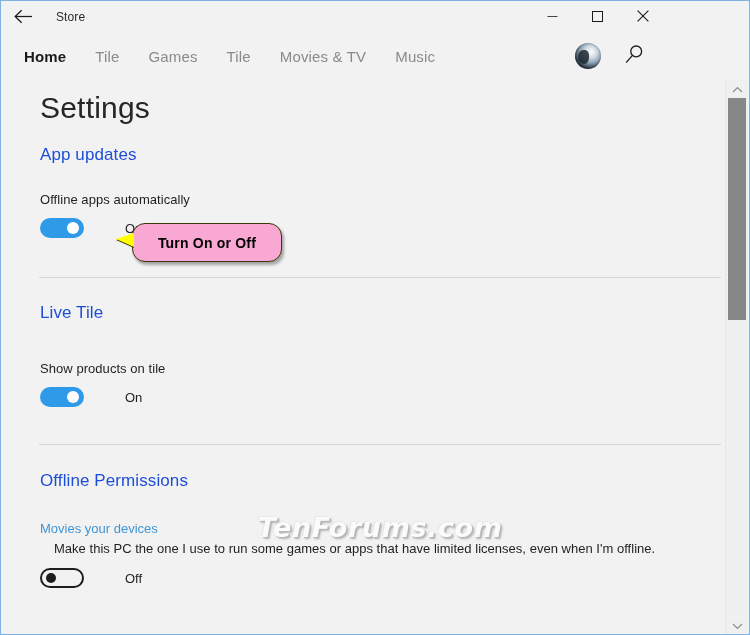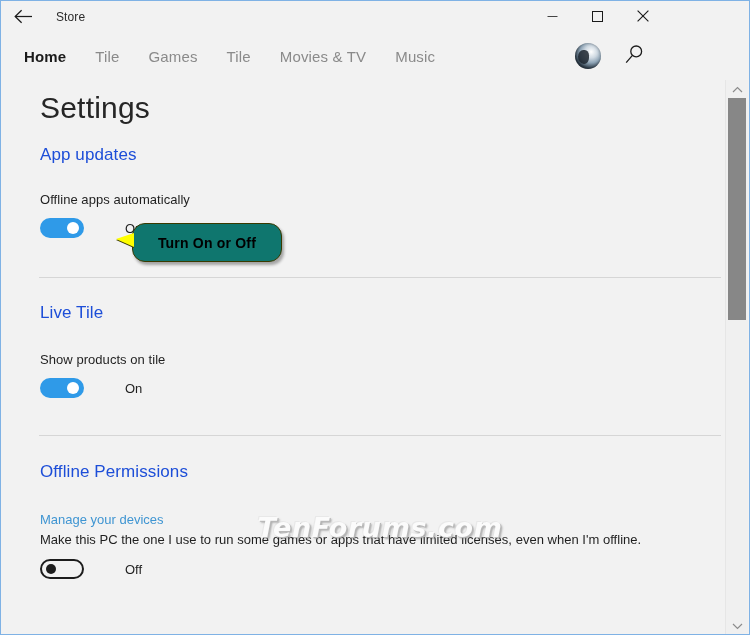--- a/index.html
+++ b/index.html
@@ -209,30 +209,31 @@
     color: #3f95d2;
     padding-left: 23px;
     cursor: pointer;
     display: inline-block;
   }
   .body-text {
     font-size: 13px;
     color: #1f1f1f;
     padding-left: 23px;
     letter-spacing: .02px;
+    margin-left: 14px;
   }
 
   
   .callout {
     position: absolute;
     left: 131px;
     top: 222px;
     width: 148px;
     height: 37px;
-    background: #0f766e;
+    background: #f9a8d4;
     border-radius: 13px;
     border: 1px solid #3a3a00;
     box-shadow: 2px 3px 3px rgba(0,0,0,.32);
     display: flex;
     align-items: center;
     justify-content: center;
     z-index: 30;
   }
   .callout-text {
     font-size: 14px;
@@ -378,33 +379,33 @@
     <div style="margin-top:11px;" class="toggle-row">
       <div class="toggle on">
         <div class="knob"></div>
       </div>
       <div class="toggle-state">On</div>
     </div>
 
     <div style="margin-top:39px;" class="divider"></div>
 
     <div style="margin-top:25px;" class="section-head">Live Tile</div>
-    <div style="margin-top:29px;" class="field-label">Show products on tile</div>
+    <div style="margin-top:38px;" class="field-label">Show products on tile</div>
     <div style="margin-top:11px;" class="toggle-row">
       <div class="toggle on">
         <div class="knob"></div>
       </div>
       <div class="toggle-state">On</div>
     </div>
 
     <div style="margin-top:37px;" class="divider"></div>
 
     <div style="margin-top:26px;" class="section-head">Offline Permissions</div>
     <div style="margin-top:28px;">
-      <span class="link">Manage your devices</span>
+      <span class="link">Movies your devices</span>
     </div>
     <div style="margin-top:4px;" class="body-text">Make this PC the one I use to run some games or apps that have limited licenses, even when I'm offline.</div>
     <div style="margin-top:12px;" class="toggle-row">
       <div class="toggle off">
         <div class="knob"></div>
       </div>
       <div class="toggle-state">Off</div>
     </div>
 
     <div class="watermark">TenForums.com</div>

